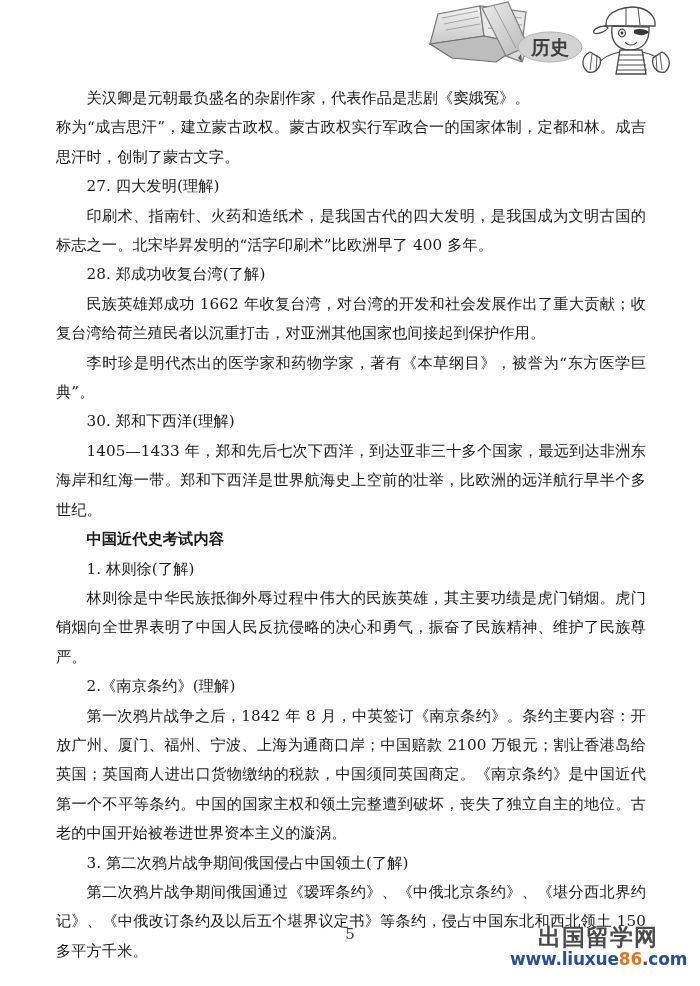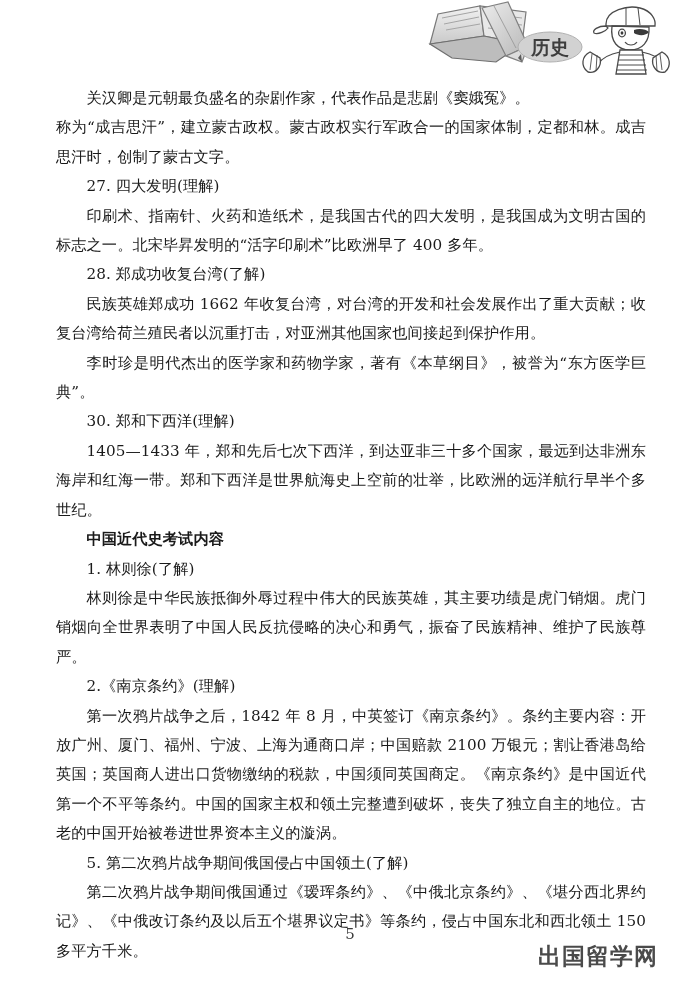--- a/index.html
+++ b/index.html
@@ -182,22 +182,23 @@
   <p class="para indent">28. 郑成功收复台湾(了解)</p>
   <p class="para indent">民族英雄郑成功 1662 年收复台湾，对台湾的开发和社会发展作出了重大贡献；收复台湾给荷兰殖民者以沉重打击，对亚洲其他国家也间接起到保护作用。</p>
   <p class="para indent">李时珍是明代杰出的医学家和药物学家，著有《本草纲目》，被誉为“东方医学巨典”。</p>
   <p class="para indent">30. 郑和下西洋(理解)</p>
   <p class="para indent">1405—1433 年，郑和先后七次下西洋，到达亚非三十多个国家，最远到达非洲东海岸和红海一带。郑和下西洋是世界航海史上空前的壮举，比欧洲的远洋航行早半个多世纪。</p>
   <p class="para heading">中国近代史考试内容</p>
   <p class="para indent">1. 林则徐(了解)</p>
   <p class="para indent">林则徐是中华民族抵御外辱过程中伟大的民族英雄，其主要功绩是虎门销烟。虎门销烟向全世界表明了中国人民反抗侵略的决心和勇气，振奋了民族精神、维护了民族尊严。</p>
   <p class="para indent">2.《南京条约》(理解)</p>
   <p class="para indent">第一次鸦片战争之后，1842 年 8 月，中英签订《南京条约》。条约主要内容：开放广州、厦门、福州、宁波、上海为通商口岸；中国赔款 2100 万银元；割让香港岛给英国；英国商人进出口货物缴纳的税款，中国须同英国商定。《南京条约》是中国近代第一个不平等条约。中国的国家主权和领土完整遭到破坏，丧失了独立自主的地位。古老的中国开始被卷进世界资本主义的漩涡。</p>
-  <p class="para indent">5. 第二次鸦片战争期间俄国侵占中国领土(了解)</p>
+  <p class="para indent">3. 第二次鸦片战争期间俄国侵占中国领土(了解)</p>
   <p class="para indent">第二次鸦片战争期间俄国通过《瑷珲条约》、《中俄北京条约》、《堪分西北界约记》、《中俄改订条约及以后五个堪界议定书》等条约，侵占中国东北和西北领土 150 多平方千米。</p>
 
 </div>
 
 <div class="page-number">5</div>
 
 <div class="watermark">
   <span class="wm-cn">出国留学网</span>
+  <span class="wm-url"><span>www.liuxue</span><span class="num">86</span><span>.com</span></span>
 </div>
 
 </body></html>

